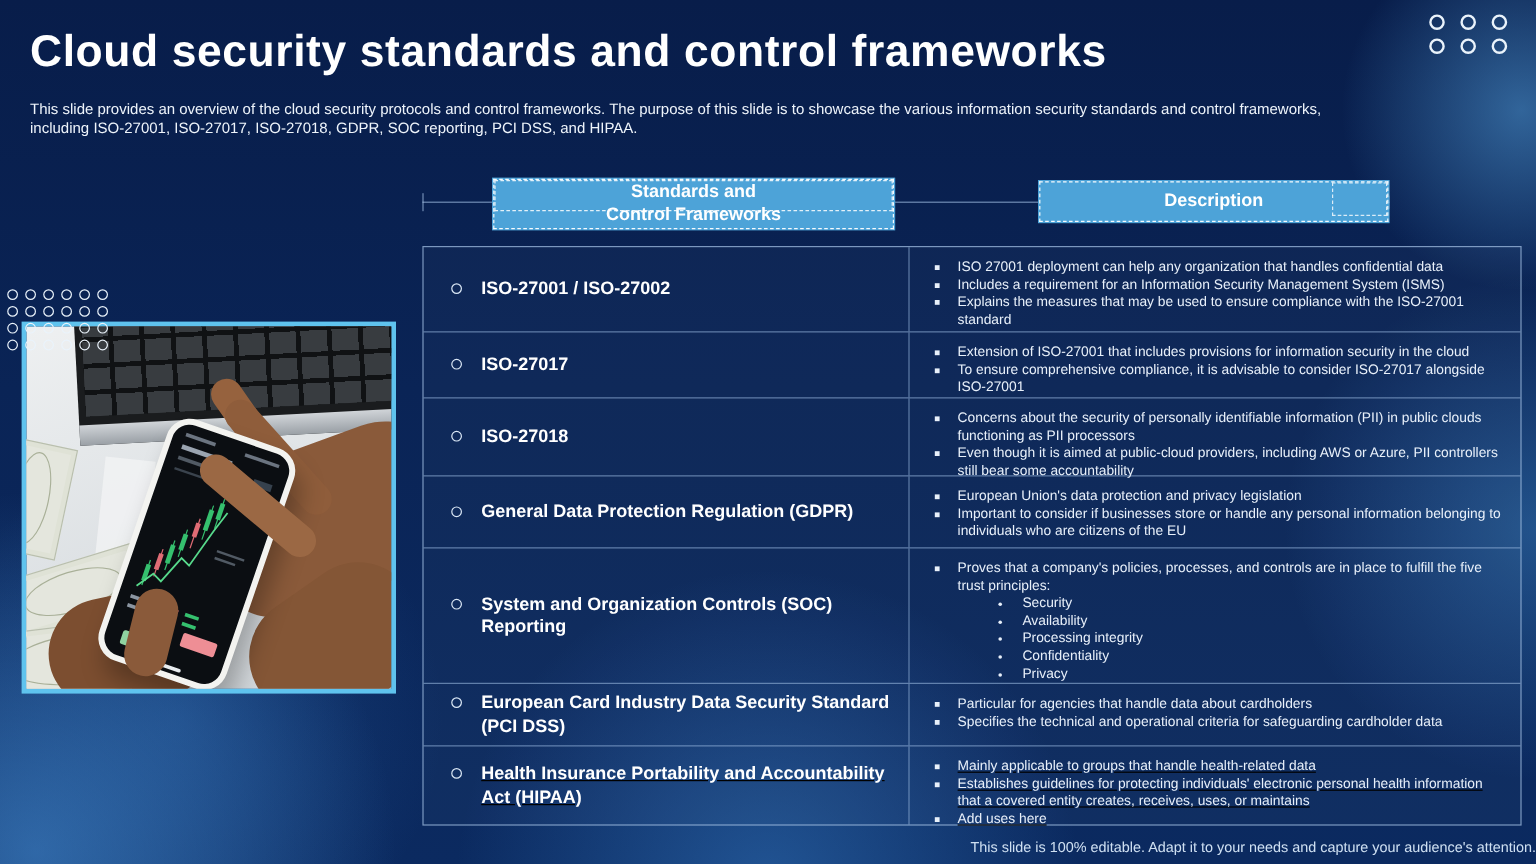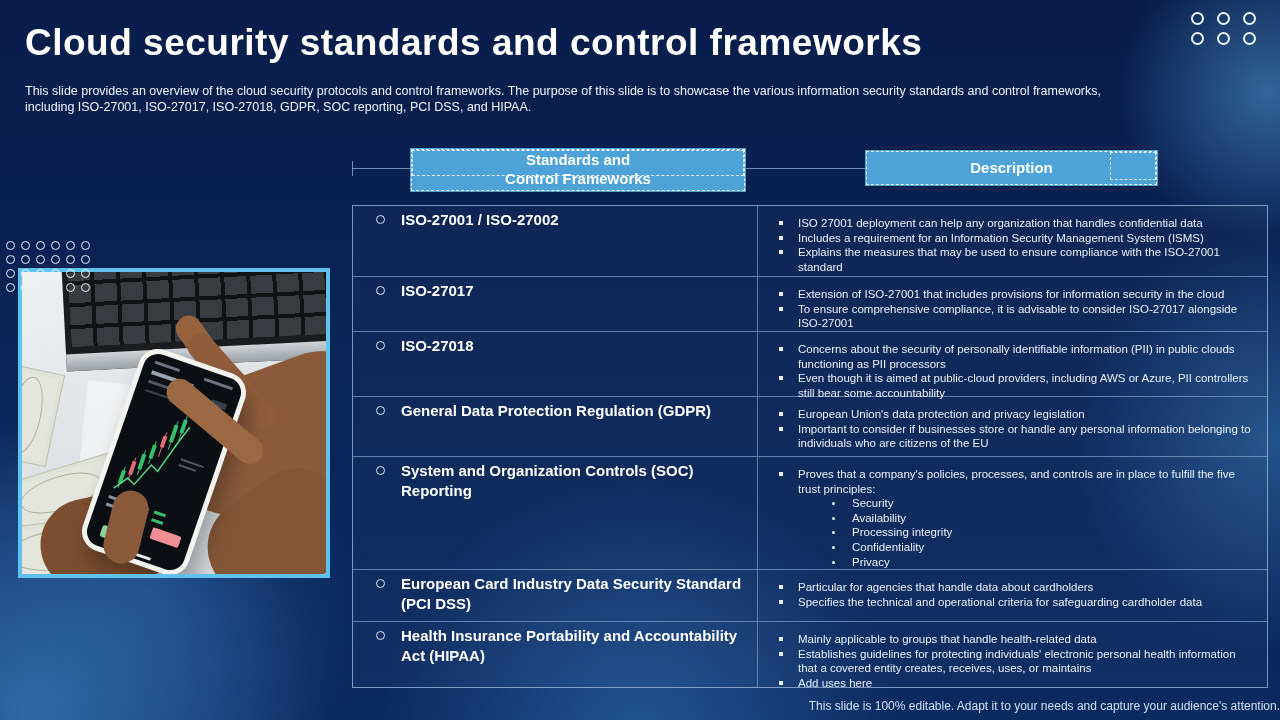--- a/index.html
+++ b/index.html
@@ -32,30 +32,30 @@
   .hdr-right{left:865px;top:150px;width:293px;height:36px;}
   .hdr-left .hdr-text{max-width:160px;}
   .sel-outline{position:absolute;inset:1px;border:1px dashed rgba(255,255,255,.95);pointer-events:none;}
   .sel-inner-l{position:absolute;left:2px;right:2px;top:2px;height:24px;border:1px dashed rgba(255,255,255,.85);pointer-events:none;}
   .sel-inner-r{position:absolute;right:2px;top:2px;bottom:6px;width:44px;border:1px dashed rgba(255,255,255,.8);pointer-events:none;}
 
   
   .table{left:352px;top:205px;width:916px;border:1px solid rgba(160,190,225,.75);box-sizing:border-box;
          background:rgba(255,255,255,.025);}
   .t-row{display:flex;border-bottom:1px solid rgba(150,182,220,.6);box-sizing:border-box;}
-  .t-row:last-child{border-bottom:none;}
+  .t-row:last-child{border-bottom:none;text-decoration:underline;}
   .t-row:nth-child(1){height:71px;}
   .t-row:nth-child(2){height:55px;}
   .t-row:nth-child(3){height:65px;}
   .t-row:nth-child(4){height:60px;}
   .t-row:nth-child(5){height:113px;}
   .t-row:nth-child(6){height:52px;}
   .t-row:nth-child(7){height:65px;}
   .t-left{width:405px;border-right:1px solid rgba(150,182,220,.6);box-sizing:border-box;
-          display:flex;align-items:flex-start;padding:4px 14px 4px 18px;}
+          display:flex;align-items:center;padding:4px 14px 4px 18px;}
   .std{position:relative;padding-left:30px;color:#fff;font-weight:bold;font-size:15px;line-height:1.3;max-width:350px;}
   .std::before{content:'';position:absolute;left:5px;top:5px;width:7px;height:7px;border:1.6px solid #dbe8f6;border-radius:50%;}
   .t-right{flex:1;box-sizing:border-box;padding:8px 10px 6px 10px;color:#e8f0fa;font-size:11.5px;line-height:1.27;}
   .pt-list{list-style:none;margin:2px;padding:0;}
   .pt-list > li{position:relative;padding-left:28px;}
   .pt-list > li::before{content:'';position:absolute;left:9px;top:5px;width:4px;height:4px;background:#e8f0fa;}
   .sub-list{list-style:none;margin:0;padding:0 0 0 26px;}
   .sub-list li{position:relative;padding-left:28px;}
   .sub-list li::before{content:'';position:absolute;left:8px;top:6px;width:3px;height:3px;border-radius:50%;background:#e8f0fa;}
 

